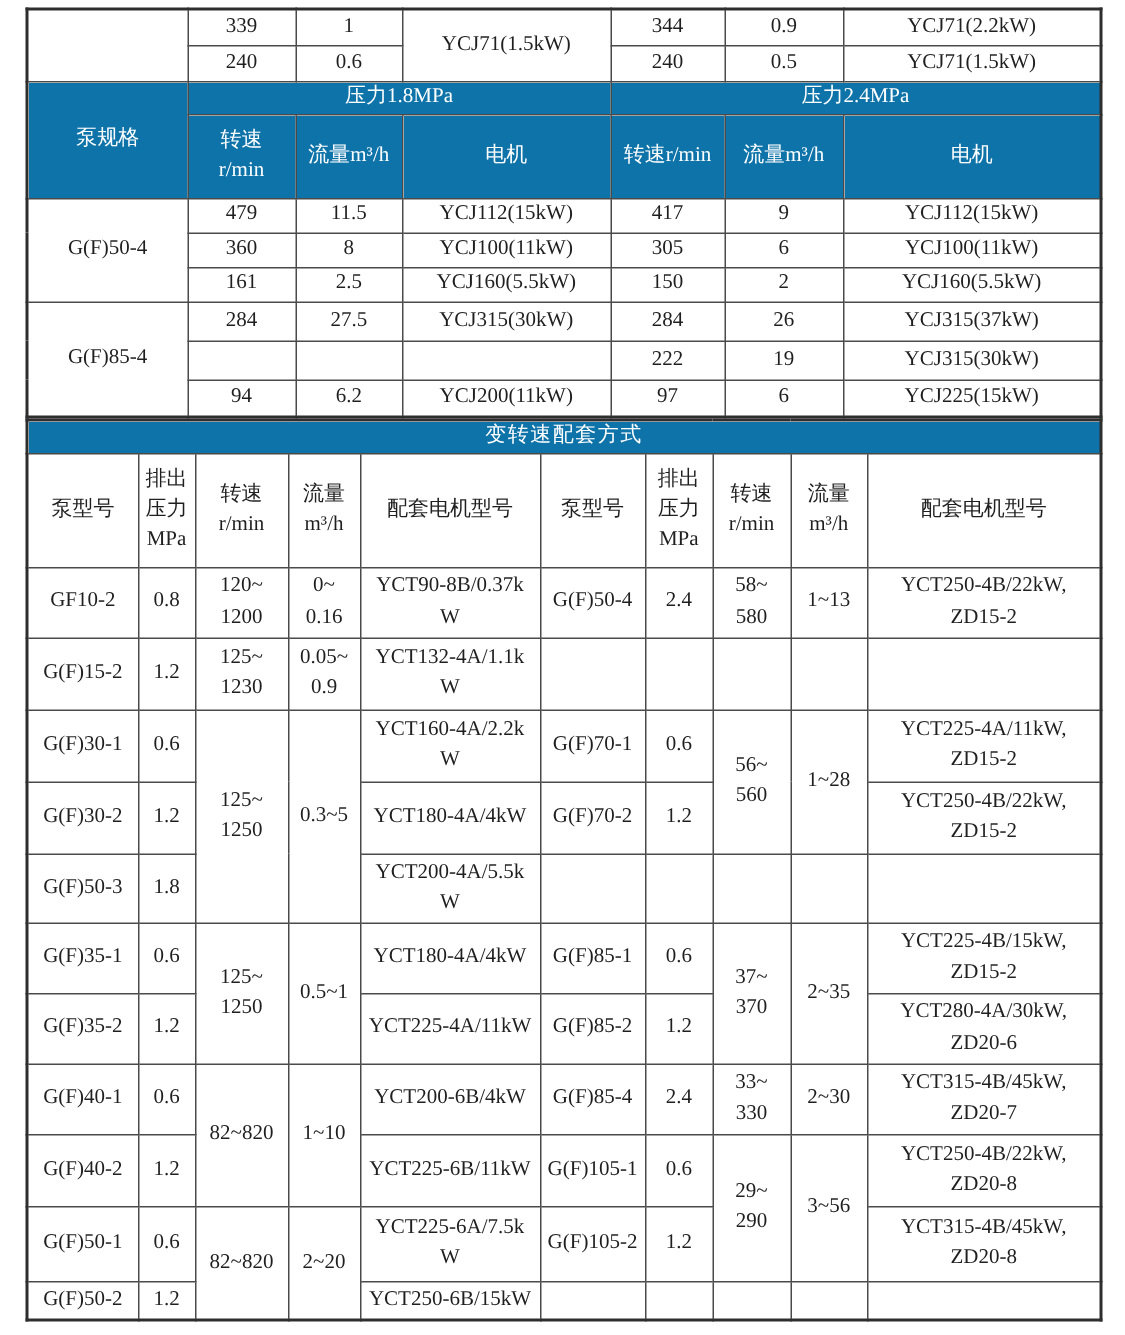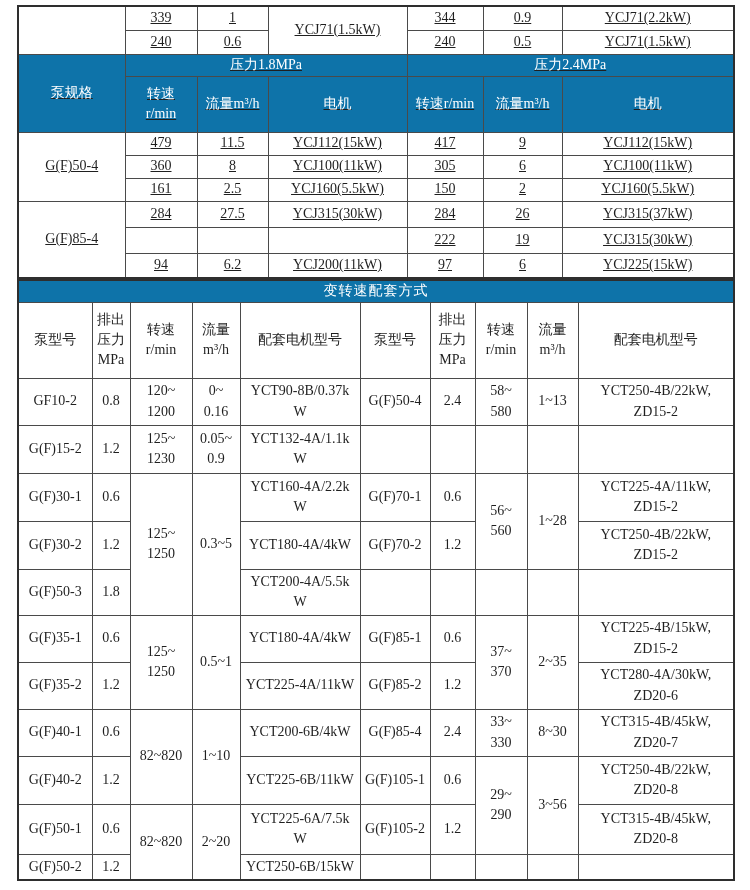--- a/index.html
+++ b/index.html
@@ -11,21 +11,21 @@
     color:#1f1f1f;
     overflow:hidden;
   }
   .tbl{
     border-collapse:collapse;
     table-layout:fixed;
     width:716px;
     margin-left:17px;
     border:2px solid #2e2e2e;
   }
-  .t1{margin-top:5px;text-decoration:underline;}
+  .t1{margin-top:5px;}
   .tbl td,.tbl th{
     border:1px solid #4a4a4a;
     text-align:center;
     vertical-align:middle;
     padding:0 2px;
     font-size:14px;
     font-weight:normal;
     line-height:1.45;
     white-space:pre-line;
     overflow:hidden;
@@ -284,21 +284,21 @@
     <tr style="height:47px">
       <td>G(F)40-1</td>
       <td>0.6</td>
       <td rowspan="2">82~820</td>
       <td rowspan="2">1~10</td>
       <td class="mot">YCT200-6B/4kW</td>
       <td>G(F)85-4</td>
       <td>2.4</td>
       <td>33~
 330</td>
-      <td>8~30</td>
+      <td>2~30</td>
       <td class="mot">YCT315-4B/45kW,
 ZD20-7</td>
     </tr>
     <tr style="height:48px">
       <td>G(F)40-2</td>
       <td>1.2</td>
       <td class="mot">YCT225-6B/11kW</td>
       <td>G(F)105-1</td>
       <td>0.6</td>
       <td rowspan="2">29~

